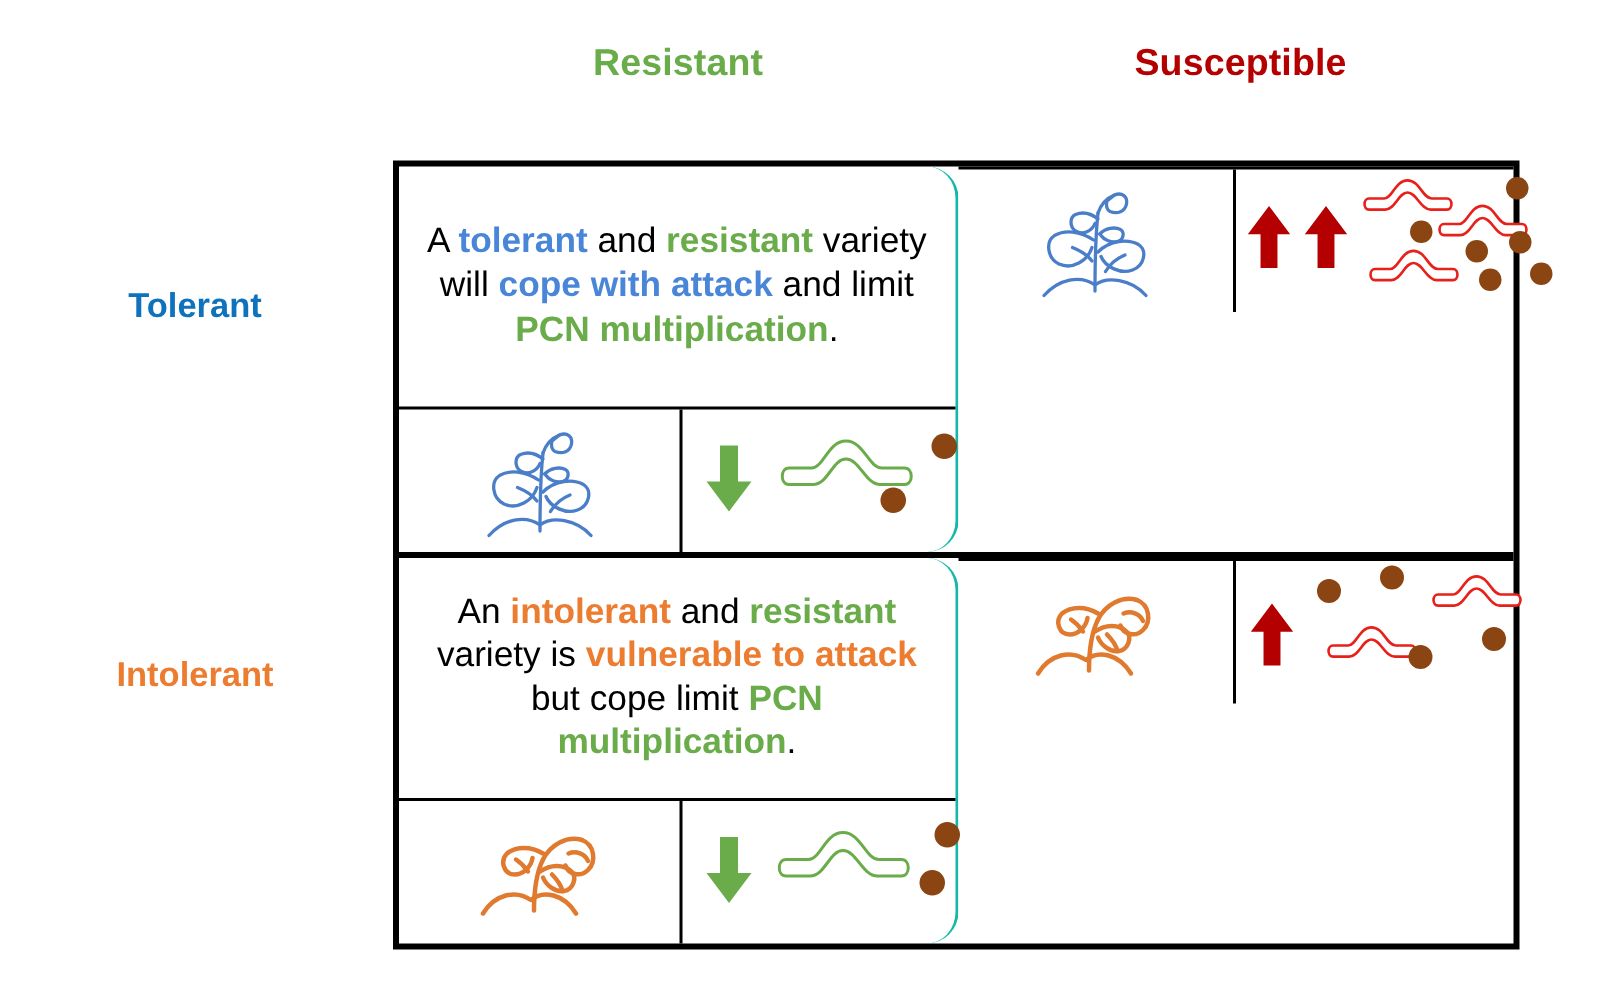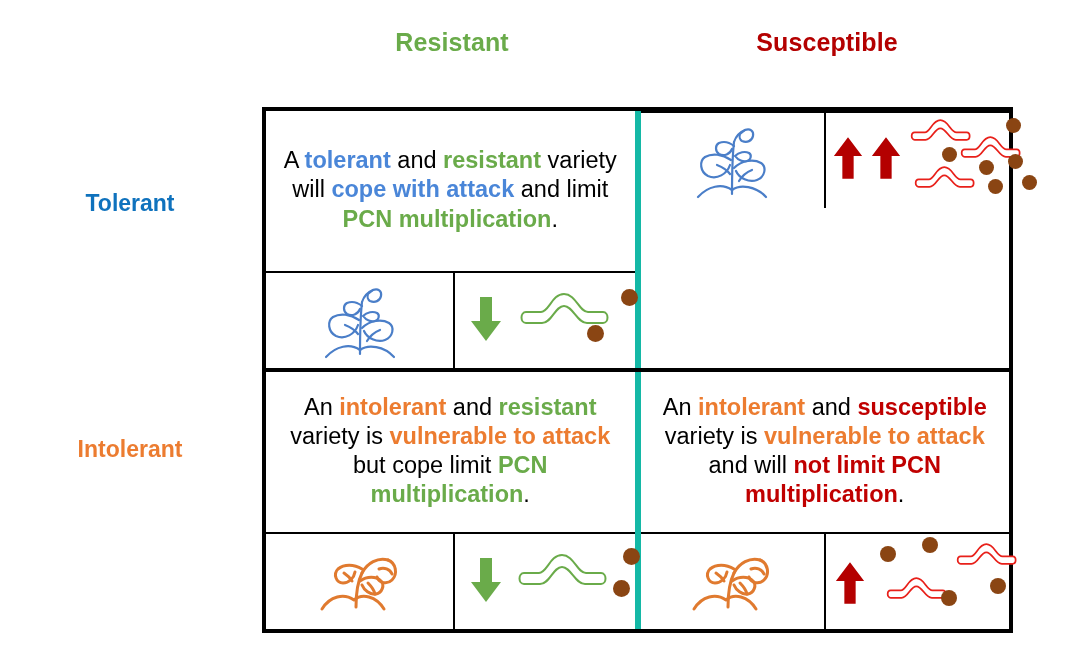--- a/index.html
+++ b/index.html
@@ -60,21 +60,21 @@
     min-height: 0;
   }
   .matrix-row.top { border-bottom: 4px solid #000; }
 
   .quadrant {
     flex: 1 1 0;
     display: flex;
     flex-direction: column;
     min-width: 0;
   }
-  .quadrant.left { border-right: 6px solid #14b8a6; }
+  .quadrant.left { border-right: 2px solid #14b8a6; border-radius: 21px; }
 
   .quad-text {
     flex: 1 1 auto;
     display: flex;
     align-items: center;
     justify-content: center;
     padding: 4px 12px 6px 12px;
     box-sizing: border-box;
     text-align: center;
     font-size: 23.5px;
@@ -243,23 +243,20 @@
               <path d="M7 34 C1 34 1 23 7 23 L22 23 C30 23 33 5 45 5 C57 5 60 23 69 23 L84 23 C90 23 90 34 84 34 L68 34 C58 34 54 17 45 17 C36 17 33 34 23 34 Z" fill="#ffffff" stroke="#6aab4a" stroke-width="2"></path>
             </svg>
             <div class="cyst" style="left:168px; top:14px; width:17px; height:17px;"></div>
             <div class="cyst" style="left:158px; top:46px; width:17px; height:17px;"></div>
           </div>
         </div>
       </div>
     </div>
 
     <div class="quadrant right">
-      <div class="quad-text">
-        <p><span>An </span><span class="c-orange">intolerant</span><span> and </span><span class="c-red">susceptible</span><span> variety is </span><span class="c-orange">vulnerable to attack</span><span> and will </span><span class="c-red">not limit PCN multiplication</span><span>.</span></p>
-      </div>
       <div class="icon-strip">
         <div class="icon-cell plant-cell">
           <svg width="100" height="78" viewBox="0 0 100 78">
             <g fill="none" stroke="#e07a2f" stroke-width="3" stroke-linecap="round" stroke-linejoin="round">
               <path d="M46 64 C46 52 47 40 52 30"></path>
               <path d="M52 30 C57 20 68 14 78 17"></path>
               <path d="M78 17 C86 20 88 31 82 37 C77 42 69 40 67 34"></path>
               <path d="M52 26 C44 21 34 21 28 26 C23 31 26 40 33 40 C39 40 44 35 45 29"></path>
               <path d="M34 30 C37 32 40 35 42 38"></path>
               <path d="M50 38 C57 33 66 33 71 38 C75 42 72 50 66 51 C60 52 54 47 52 42"></path>

